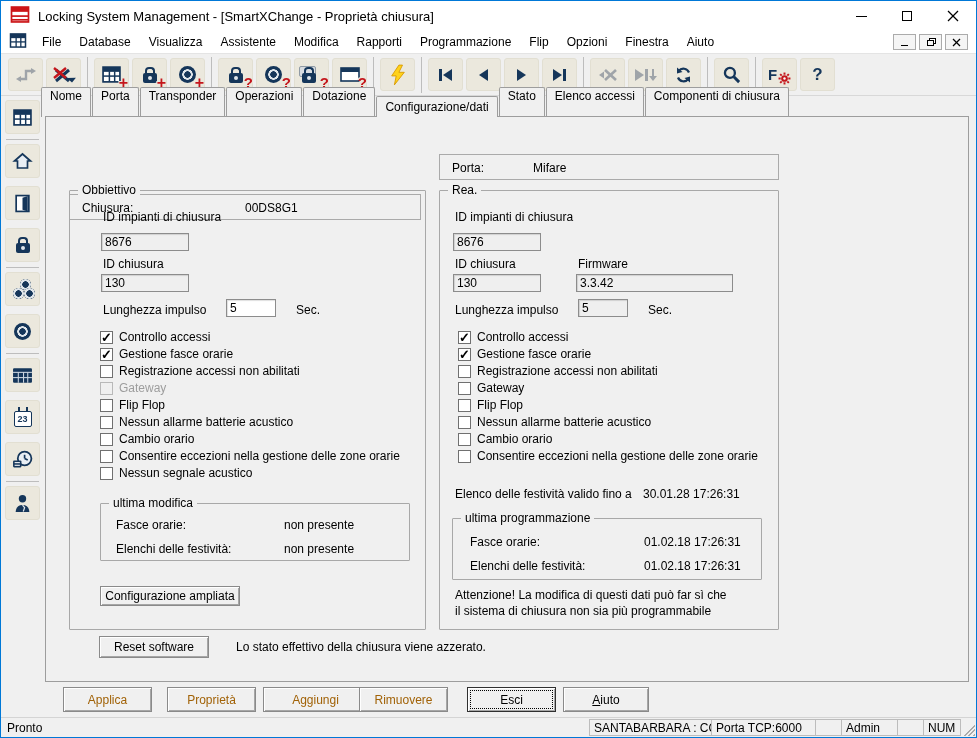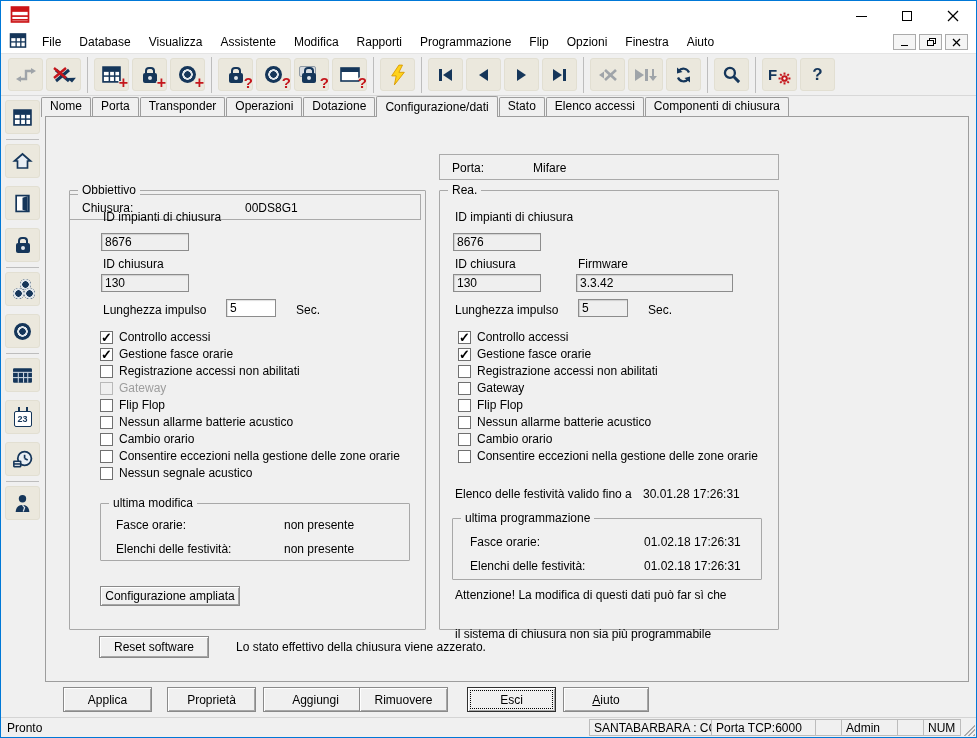--- a/index.html
+++ b/index.html
@@ -48,42 +48,42 @@
   .ic-cal::before { content:""; position:absolute; left:3px; top:-5px; width:2px; height:4px; background:#15365a; }
   .ic-cal::after { content:""; position:absolute; right:3px; top:-5px; width:2px; height:4px; background:#15365a; }
 
   
   .sidebar { position:absolute; left:0; top:95px; width:43px; height:623px; background:#f0f0f0; }
   .sbtn { position:absolute; left:4px; width:35px; height:34px; background:#ebe8dd; border:1px solid #e2dfd2; border-radius:3px; display:flex; align-items:center; justify-content:center; }
   .ssep { position:absolute; left:5px; width:33px; height:1px; background:#bdbdbd; }
 
   
   .tabstrip { position:absolute; left:40px; top:97px; height:19px; display:flex; align-items:flex-end; }
-  .tab { height:20px; line-height:17px; padding:0 8px; border:1px solid #9d9d9d; border-bottom:none; border-radius:2px 2px 0 0; background:#f0f0f0; margin-right:1px; position:relative; }
+  .tab { height:30px; line-height:17px; padding:0 8px; border:1px solid #9d9d9d; border-bottom:none; border-radius:2px 2px 0 0; background:#f0f0f0; margin-right:1px; position:relative; }
   .tab.active { height:21px; line-height:20px; z-index:3; }
   .tabpage { position:absolute; left:44px; top:115px; width:924px; height:566px; border:1px solid #9d9d9d; background:#f0f0f0; }
 
   .fieldbox { position:absolute; height:26px; border:1px solid #aaa; background:#f0f0f0; }
   .fieldbox .lbl { position:absolute; top:6px; }
 
   .groupbox { position:absolute; border:1px solid #a8a8a8; border-radius:1px; }
   .legend { position:absolute; top:-8px; left:8px; background:#f0f0f0; padding:0 4px; }
 
   .lbl { position:absolute; white-space:nowrap; }
   .field { position:absolute; height:18px; border:1px solid #8c8c8c; background:#efefef; box-shadow:inset 1px 1px 1px rgba(0,0,0,0.13); padding:1px 3px; line-height:14px; }
   .field.editable { background:#fff; }
 
   .cb { position:absolute; display:flex; align-items:center; height:14px; }
   .cb-box { position:relative; width:13px; height:13px; background:#fff; border:1px solid #707070; margin-right:6px; flex:none; }
   .cb.checked .cb-box::after { content:"✓"; position:absolute; left:0px; top:-2px; font-size:13px; font-weight:bold; color:#000; }
   .cb.disabled .cb-box { border-color:#b9b9b9; background:#f0f0f0; }
   .cb.disabled .cb-label { color:#9d9d9d; }
 
   .btn3d { position:absolute; background:#f0f0f0; border:1px solid #8a8a8a; box-shadow:inset 1px 1px 0 #ffffff, inset -1px -1px 0 #a6a6a6; text-align:center; display:flex; align-items:center; justify-content:center; }
-  .btn3d.disabled { color:#000000; }
+  .btn3d.disabled { color:#a16207; }
   .btn3d.default { border:1px solid #2f2f2f; }
   .btn3d.focused { outline:1px dotted #000; outline-offset:-4px; }
 
   .note { position:absolute; white-space:nowrap; }
 
   
   .statusbar { position:absolute; left:0; bottom:0; width:100%; height:20px; background:#f0f0f0; border-top:1px solid #d4d4d4; }
   .sb-ready { position:absolute; left:6px; top:3px; }
   .sb-cells { position:absolute; right:15px; top:1px; display:flex; height:17px; }
   .sb-cell { border:1px solid #bcbcbc; border-right:none; padding:1px 4px; white-space:nowrap; overflow:hidden; }
@@ -98,20 +98,21 @@
 
   <div class="titlebar">
     <span class="app-ic">
       <svg width="20" height="17" viewBox="0 0 18 16">
           <rect x="1" y="1" width="16" height="14" fill="#fff" stroke="#cc1518" stroke-width="1.6"></rect>
           <rect x="1" y="1" width="16" height="4.5" fill="#cc1518"></rect>
           <line x1="1" y1="9.5" x2="17" y2="9.5" stroke="#cc1518" stroke-width="1.6"></line>
           <line x1="1" y1="13" x2="17" y2="13" stroke="#cc1518" stroke-width="1.6"></line>
         </svg>
     </span>
+    <span class="title-text">Locking System Management - [SmartXChange - Proprietà chiusura]</span>
     <div class="win-controls">
       <div class="win-btn">
           <span class="glyph-min"></span>
         </div>
       <div class="win-btn">
           <span class="glyph-max"></span>
         </div>
       <div class="win-btn">
           <svg width="12" height="12" viewBox="0 0 12 12">
             <line x1="1" y1="1" x2="11" y2="11" stroke="#000" stroke-width="1.2"></line>
@@ -509,21 +510,21 @@
 
       <div class="groupbox" style="left:12px; top:327px; width:310px; height:62px;">
         <span class="legend">ultima programmazione</span>
         <span class="lbl" style="left:17px; top:16px;">Fasce orarie:</span>
         <span class="lbl" style="left:191px; top:16px;">01.02.18 17:26:31</span>
         <span class="lbl" style="left:17px; top:40px;">Elenchi delle festività:</span>
         <span class="lbl" style="left:191px; top:40px;">01.02.18 17:26:31</span>
       </div>
 
       <span class="lbl" style="left:15px; top:397px;">Attenzione! La modifica di questi dati può far sì che</span>
-      <span class="lbl" style="left:15px; top:436px;text-align:center;">il sistema di chiusura non sia più programmabile</span>
+      <span class="lbl" style="left:15px; top:413px;text-align:center;">il sistema di chiusura non sia più programmabile</span>
     </div>
 
     <div class="btn3d" style="left:53px; top:519px; width:110px; height:22px;">Reset software</div>
     <span class="note" style="left:190px; top:523px;">Lo stato effettivo della chiusura viene azzerato.</span>
   </div>
 
   <div class="btn3d disabled" style="left:62px; top:686px; width:89px; height:25px;">Applica</div>
   <div class="btn3d disabled" style="left:166px; top:686px; width:89px; height:25px;">Proprietà</div>
   <div class="btn3d disabled" style="left:262px; top:686px; width:105px; height:25px;">Aggiungi</div>
   <div class="btn3d disabled" style="left:358px; top:686px; width:89px; height:25px;">Rimuovere</div>

